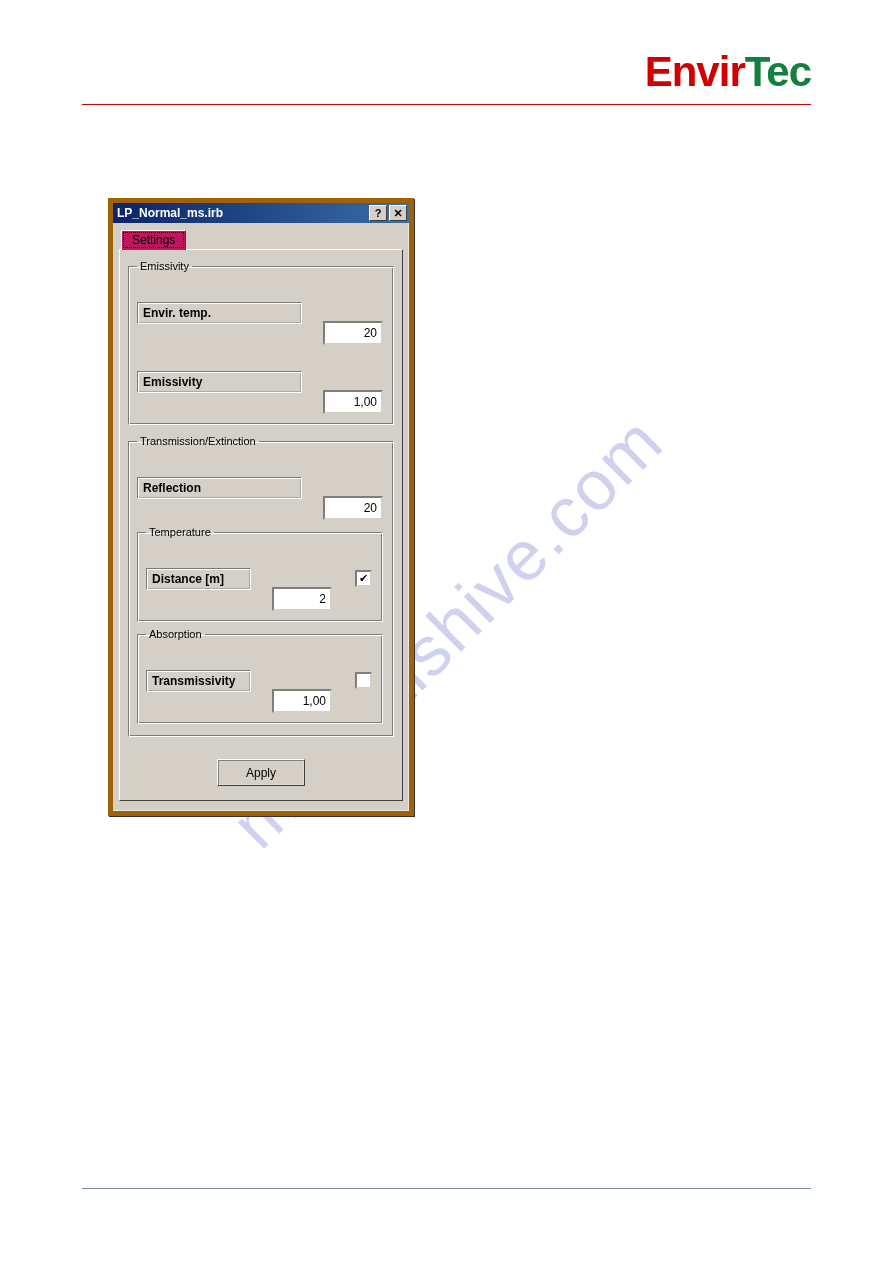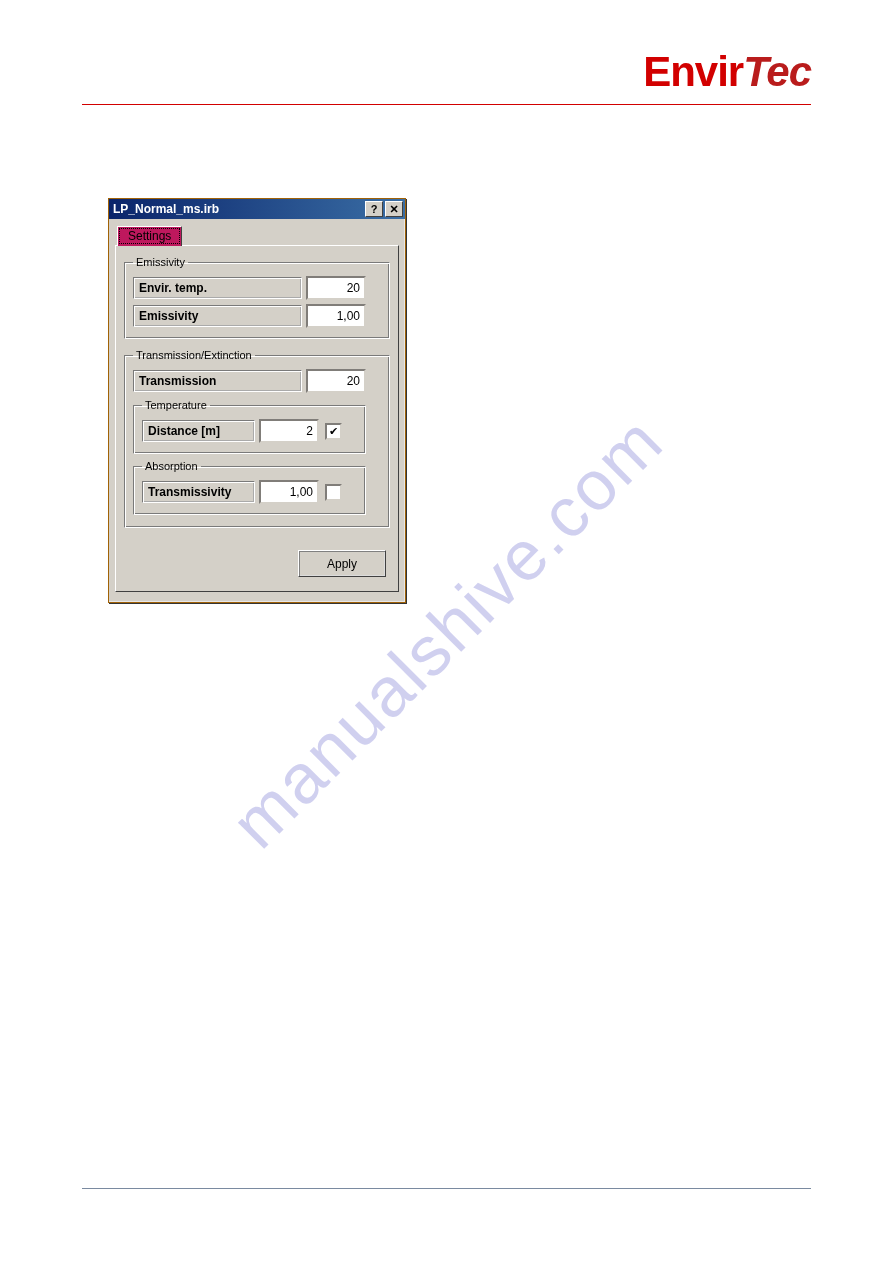--- a/index.html
+++ b/index.html
@@ -22,21 +22,21 @@
   .logo {
     position: absolute;
     top: 48px;
     right: 82px;
     font-family: Arial, Helvetica, sans-serif;
     font-size: 42px;
     font-weight: 700;
     letter-spacing: -1px;
   }
   .logo .infra { color: #d20000; }
-  .logo .tec { color: #b91c1c; font-style: italic; }
+  .logo .tec { color: #15803d; }
   .hr-red {
     position: absolute;
     top: 104px;
     left: 82px;
     right: 82px;
     height: 0;
     border-top: 1.5px solid #d20000;
   }
   .hr-bottom {
     position: absolute;
@@ -60,21 +60,21 @@
     letter-spacing: 2px;
   }
 
   
   .dialog-wrap {
     position: absolute;
     top: 198px;
     left: 108px;
     width: 296px;
     background: #d4d0c8;
-    border: 1px solid #a16207;
+    border: 5px solid #a16207;
     box-shadow: 1px 1px 0 #333, -1px -1px 0 #e8e8e8 inset;
     font-family: "MS Sans Serif", Tahoma, Arial, sans-serif;
     font-size: 12px;
     color: #000;
   }
   .titlebar {
     height: 20px;
     background: linear-gradient(90deg, #0a246a 0%, #3a6ea5 100%);
     color: #ffffff;
     display: flex;
@@ -129,32 +129,32 @@
     background: #d4d0c8;
   }
   fieldset.win {
     border: 1px solid #888;
     border-top-color: #7a7a7a;
     border-left-color: #7a7a7a;
     border-right-color: #fff;
     border-bottom-color: #fff;
     box-shadow: 1px 1px 0 #fff inset, -1px -1px 0 #7a7a7a inset;
     margin: 0 0 10px 0;
-    padding: 8px 23px 6px 8px;
+    padding: 8px 10px 6px 8px;
   }
   fieldset.win legend {
     font-size: 11px;
     padding: 0 3px;
     color: #000;
   }
   .row {
     display: flex;
     align-items: center;
     margin-bottom: 4px;
-    gap: 4px;
+    gap: 21px;
   }
   .lblbox {
     flex: 1;
     height: 20px;
     border: 1px solid #7a7a7a;
     border-top-color: #7a7a7a;
     border-left-color: #7a7a7a;
     border-right-color: #fff;
     border-bottom-color: #fff;
     box-shadow: 1px 1px 0 #fff inset, -1px -1px 0 #aaa inset;
@@ -169,35 +169,36 @@
     width: 48px;
     height: 20px;
     background: #ffffff;
     border: 2px inset #d4d0c8;
     text-align: right;
     padding: 0 4px;
     font-size: 12px;
     display: flex;
     align-items: center;
     justify-content: flex-end;
+    margin-top: 41px;
   }
   .chk {
     width: 13px;
     height: 13px;
     background: #fff;
     border: 2px inset #d4d0c8;
     display: flex;
     align-items: center;
     justify-content: center;
     font-size: 11px;
     margin-left: 2px;
   }
   .apply-row {
     display: flex;
-    justify-content: flex-end;
+    justify-content: center;
     padding: 12px 4px 2px 4px;
   }
   .apply-btn {
     width: 86px;
     height: 25px;
     background: #d4d0c8;
     border: 1px solid #fff;
     border-right-color: #404040;
     border-bottom-color: #404040;
     box-shadow: 1px 1px 0 #808080 inset, -1px -1px 0 #dcdcdc inset;
@@ -241,21 +242,21 @@
           </div>
           <div class="row">
             <div class="lblbox">Emissivity</div>
             <div class="valbox">1,00</div>
           </div>
         </fieldset>
 
         <fieldset class="win">
           <legend>Transmission/Extinction</legend>
           <div class="row">
-            <div class="lblbox">Transmission</div>
+            <div class="lblbox">Reflection</div>
             <div class="valbox">20</div>
           </div>
 
           <fieldset class="win inner">
             <legend>Temperature</legend>
             <div class="row">
               <div class="lblbox">Distance [m]</div>
               <div class="valbox">2</div>
               <div class="chk">✔</div>
             </div>

